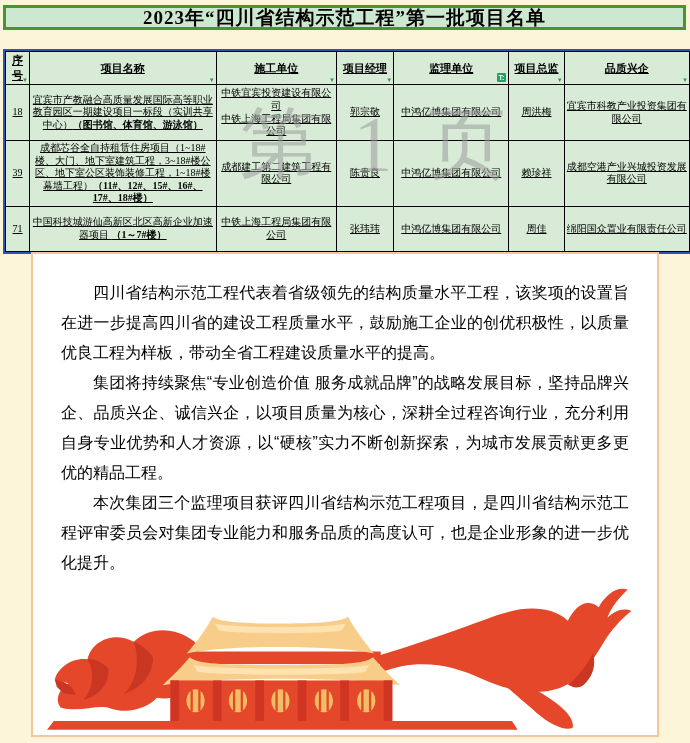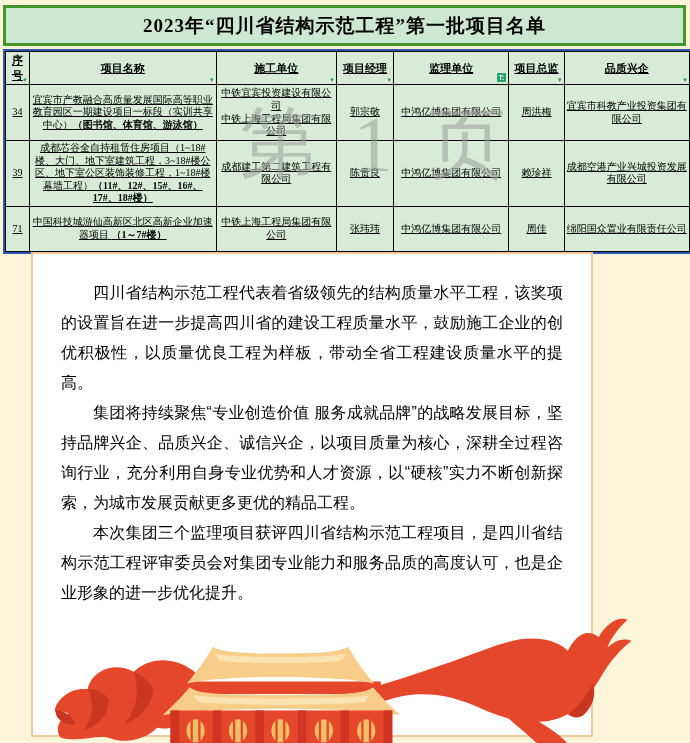--- a/index.html
+++ b/index.html
@@ -7,21 +7,21 @@
     width:690px; height:743px;
     background:#fcf5d9;
     position:relative;
     overflow:hidden;
     font-family:"Liberation Sans", sans-serif;
   }
 
   
   .title-box {
     position:absolute; left:3px; top:5px;
-    width:683px; height:41px;
+    width:683px; height:25px;
     box-sizing:border-box;
     background:#cde8d0;
     border:3px solid #46962f;
     display:flex; align-items:center; justify-content:center;
     font-family:"Liberation Serif", serif;
     font-size:19px; font-weight:600; color:#000;
     letter-spacing:1px;
   }
 
   
@@ -66,21 +66,21 @@
     position:absolute; left:240px; top:92px;
     font-family:Liberation Serif, serif;
     font-size:78px; letter-spacing:8px;
     color:#9d9d9d; opacity:0.55;
     z-index:10; pointer-events:none; white-space:nowrap;
   }
 
   
   .article-box {
     position:absolute; left:31px; top:252px;
-    width:562px; height:485px;
+    width:628px; height:485px;
     box-sizing:border-box;
     background:#fff;
     border:2px solid #f2c79b;
     padding:24px 14px 4px;
   }
   .article-box p {
     margin:0 14px;
     font-size:16px; line-height:30px;
     text-indent:2em; text-align:justify;
     color:#000;
@@ -130,21 +130,21 @@
       <th>
         <span>项目总监</span>
         <span class="filter">▼</span>
       </th>
       <th>
         <span>品质兴企</span>
         <span class="filter">▼</span>
       </th>
     </tr>
     <tr class="r1">
-      <td>34</td>
+      <td>18</td>
       <td><span>宜宾市产教融合高质量发展国际高等职业教育园区一期建设项目一标段（实训共享中心）</span><span class="bold-seg">（图书馆、体育馆、游泳馆）</span></td>
       <td class="pre">中铁宜宾投资建设有限公司
 中铁上海工程局集团有限公司</td>
       <td>郭宗敬</td>
       <td>中鸿亿博集团有限公司</td>
       <td>周洪梅</td>
       <td>宜宾市科教产业投资集团有限公司</td>
     </tr>
     <tr class="r2">
       <td>39</td>

